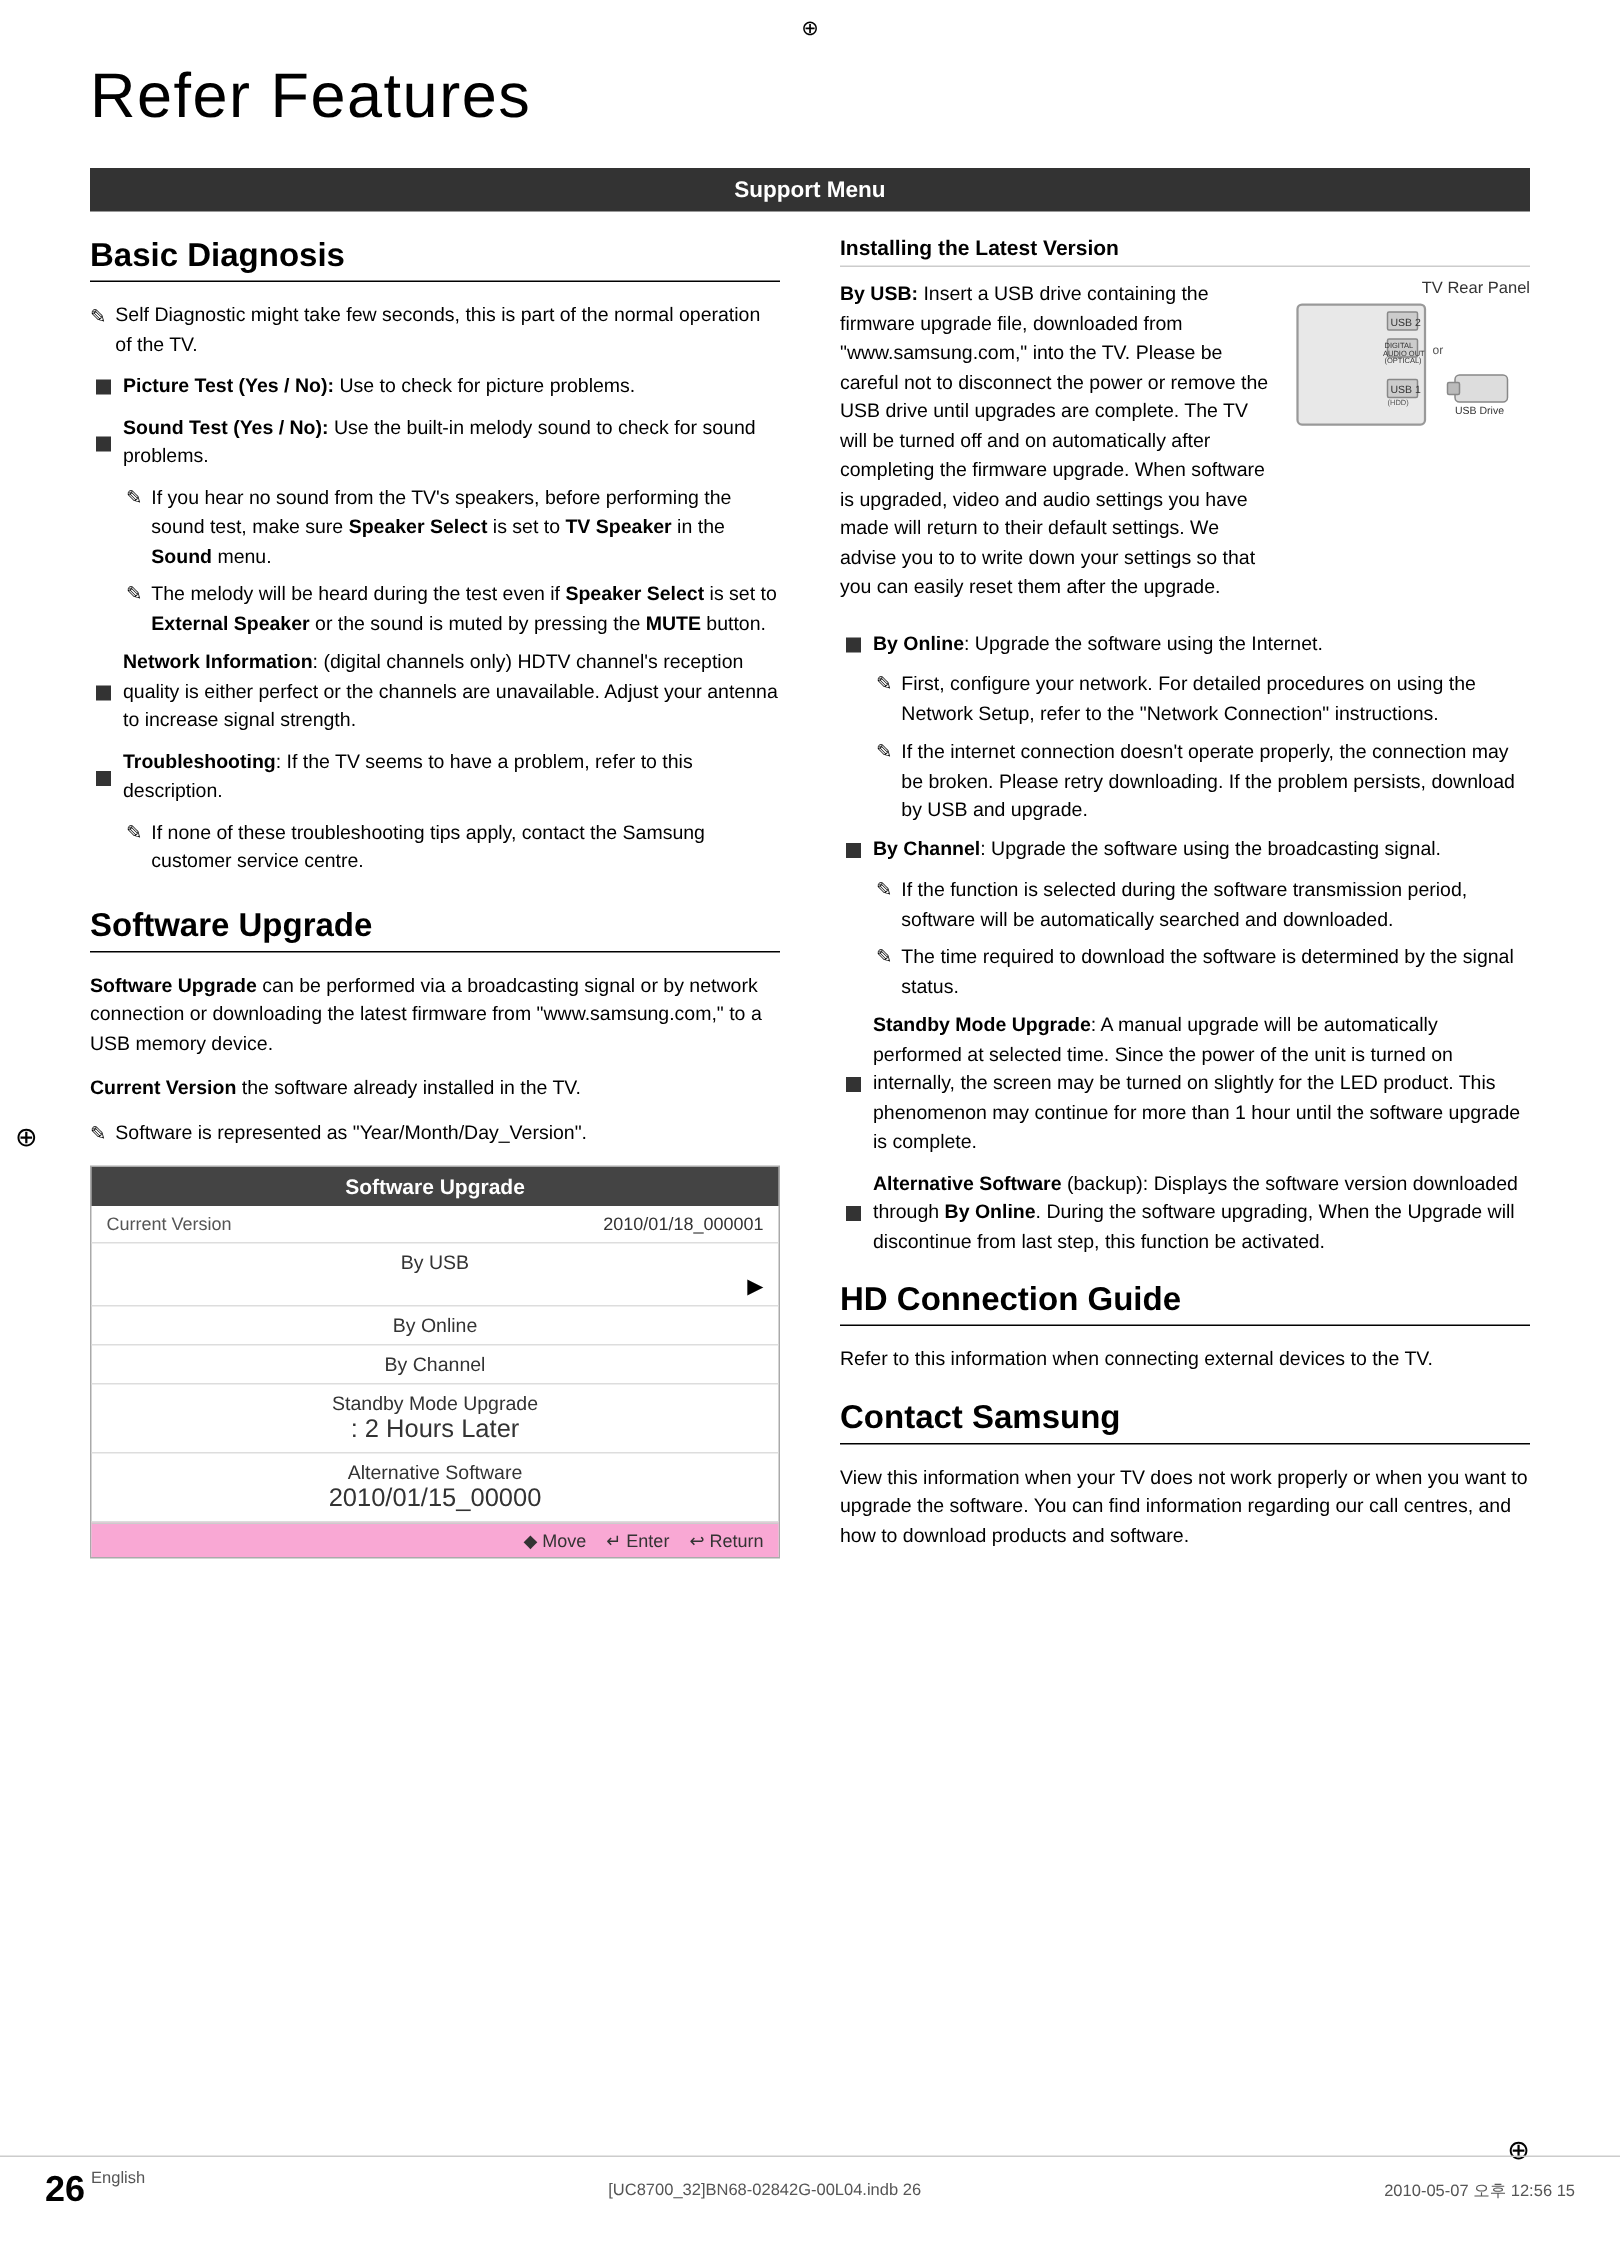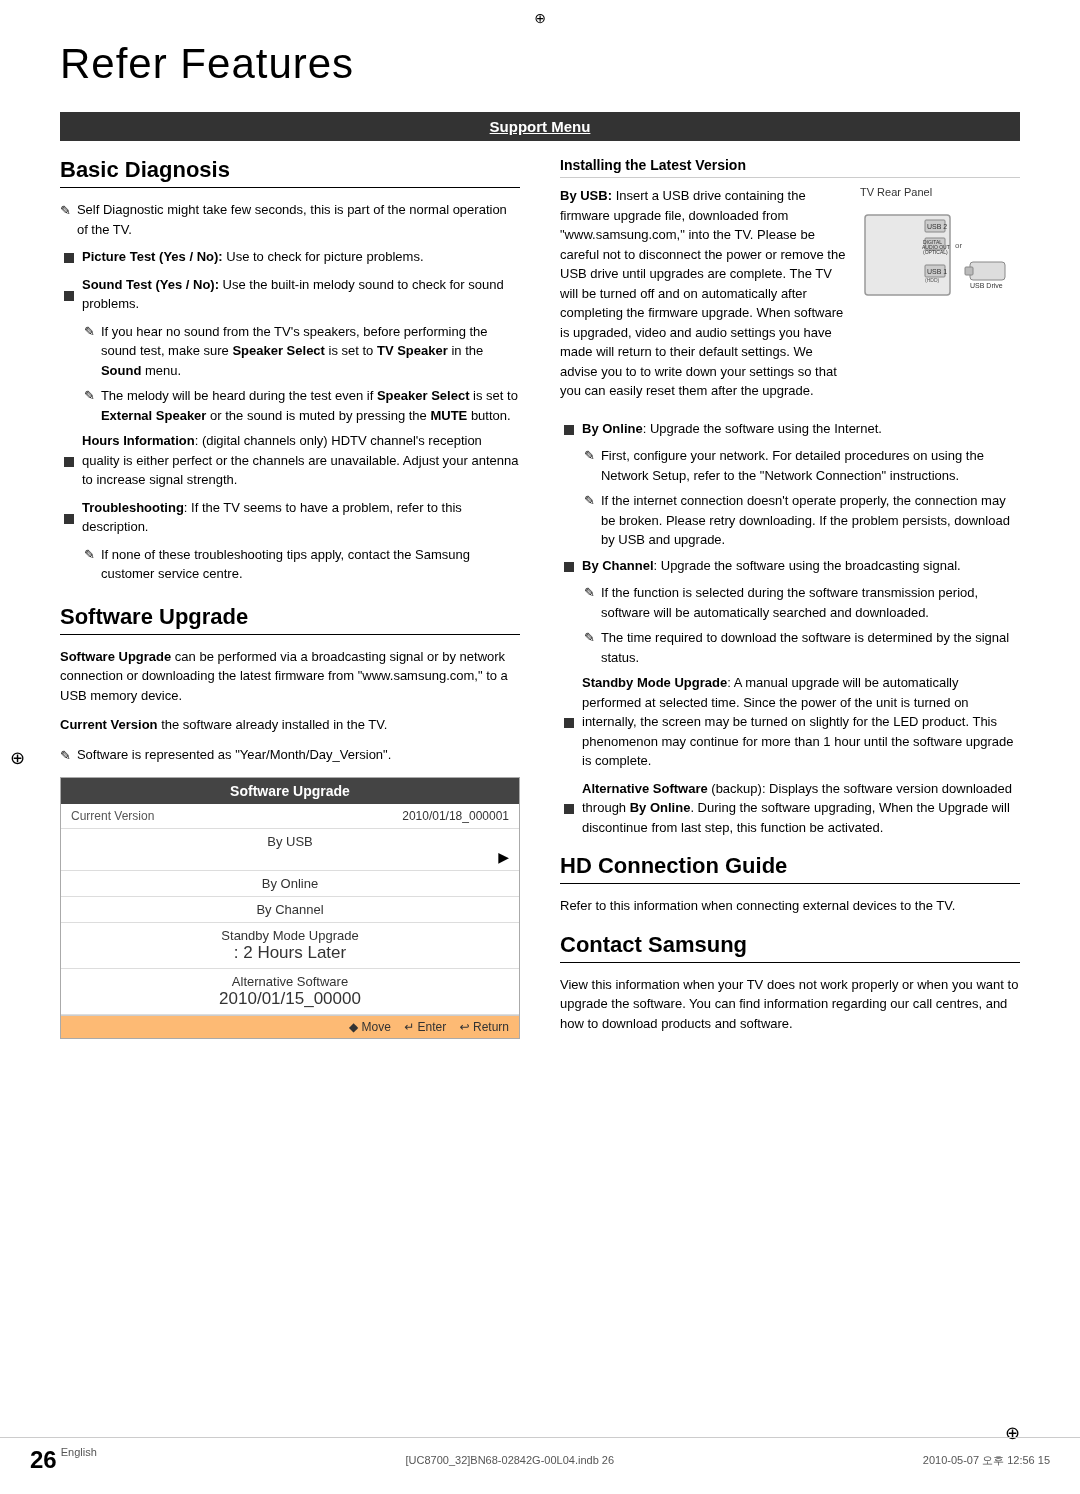--- a/index.html
+++ b/index.html
@@ -32,21 +32,20 @@
       flex: 1;
     }
     .support-menu-bar {
       background: #333;
       color: #fff;
       text-align: center;
       font-weight: bold;
       font-size: 15px;
       padding: 6px 0;
       margin-bottom: 16px;
-      text-decoration: underline;
     }
     .section-title {
       font-size: 22px;
       font-weight: bold;
       border-bottom: 1px solid #000;
       padding-bottom: 4px;
       margin-bottom: 12px;
     }
     .section-intro {
       font-size: 13px;
@@ -126,21 +125,21 @@
     }
     .software-table-row .value {
       color: #333;
       font-size: 17px;
     }
     .software-table-row .arrow {
       margin-left: auto;
       font-size: 14px;
     }
     .software-table-footer {
-      background: #fdba74;
+      background: #f9a8d4;
       padding: 4px 10px;
       font-size: 12px;
       text-align: right;
       color: #333;
       border-top: 1px solid #ccc;
     }
     .version-row {
       display: flex;
       padding: 5px 10px;
       border-bottom: 1px solid #ddd;
@@ -165,22 +164,22 @@
       flex: 1;
       font-size: 13px;
       line-height: 1.5;
     }
     .usb-image-block {
       width: 160px;
       flex-shrink: 0;
     }
     .tv-rear-panel {
       font-size: 11px;
-      text-align: left;
-      margin-bottom: 12px;
+      text-align: right;
+      margin-bottom: 0;
       color: #333;
     }
     .tv-rear-svg {
       width: 150px;
       height: 90px;
     }
 
     .section-gap { margin-bottom: 20px; }
 
     .hd-section, .contact-section {
@@ -265,21 +264,21 @@
         <span>If you hear no sound from the TV's speakers, before performing the sound test, make sure <strong>Speaker Select</strong> is set to <strong>TV Speaker</strong> in the <strong>Sound</strong> menu.</span>
       </div>
 
       <div class="sub-note">
         <span class="pencil">✎</span>
         <span>The melody will be heard during the test even if <strong>Speaker Select</strong> is set to <strong>External Speaker</strong> or the sound is muted by pressing the <strong>MUTE</strong> button.</span>
       </div>
 
       <div class="bullet-item">
         <div class="square"></div>
-        <span><strong>Hours Information</strong>: (digital channels only) HDTV channel's reception quality is either perfect or the channels are unavailable. Adjust your antenna to increase signal strength.</span>
+        <span><strong>Network Information</strong>: (digital channels only) HDTV channel's reception quality is either perfect or the channels are unavailable. Adjust your antenna to increase signal strength.</span>
       </div>
 
       <div class="bullet-item">
         <div class="square"></div>
         <span><strong>Troubleshooting</strong>: If the TV seems to have a problem, refer to this description.</span>
       </div>
 
       <div class="sub-note">
         <span class="pencil">✎</span>
         <span>If none of these troubleshooting tips apply, contact the Samsung customer service centre.</span>

